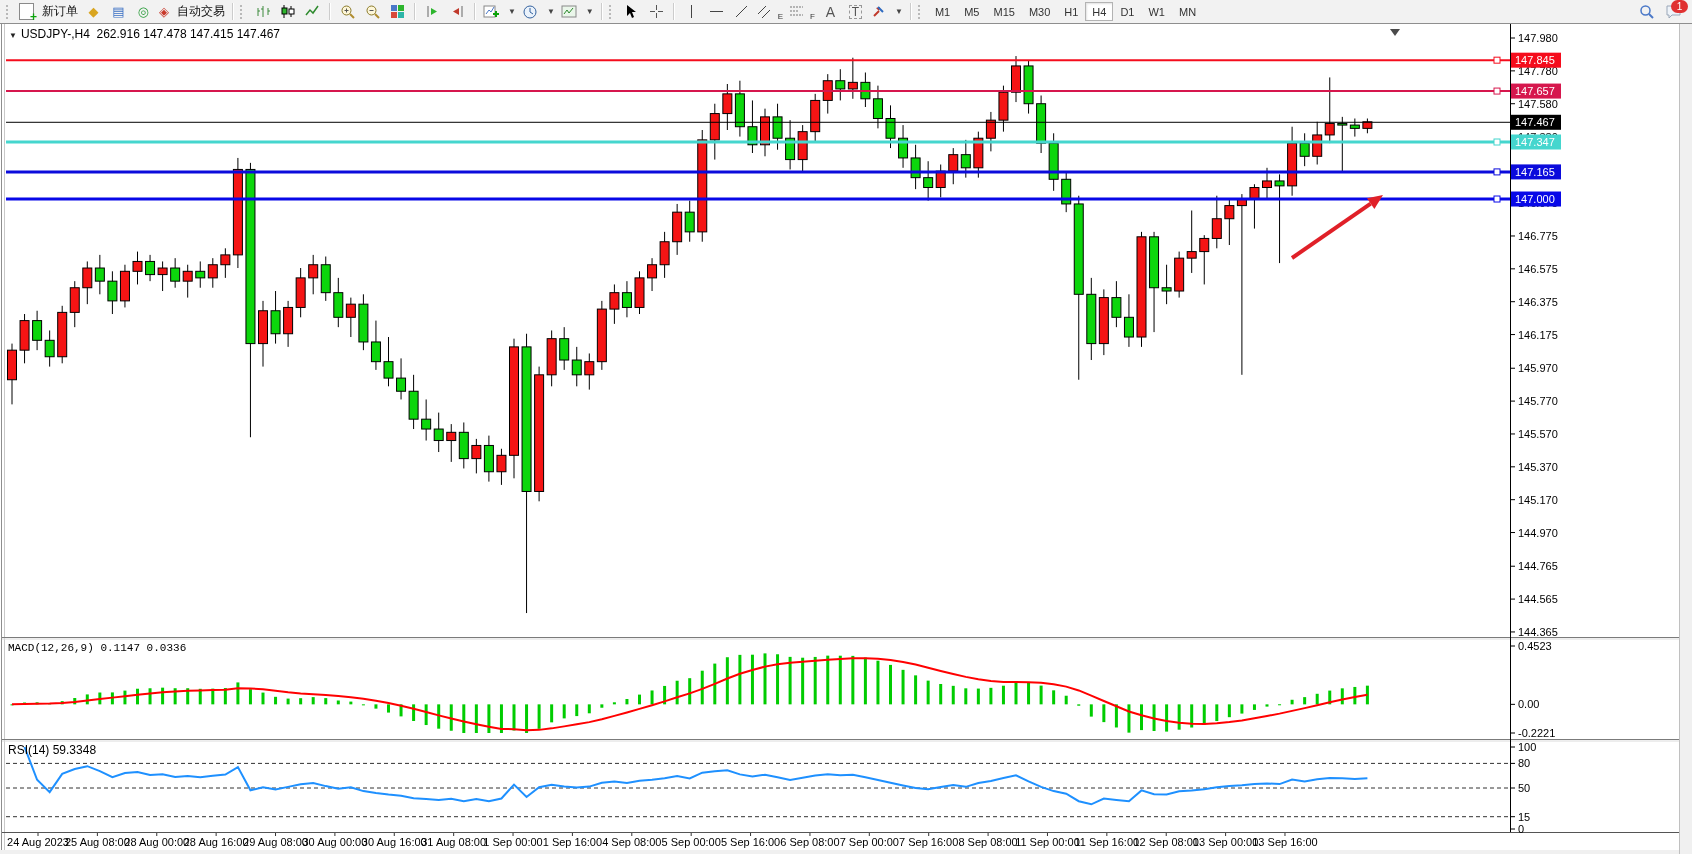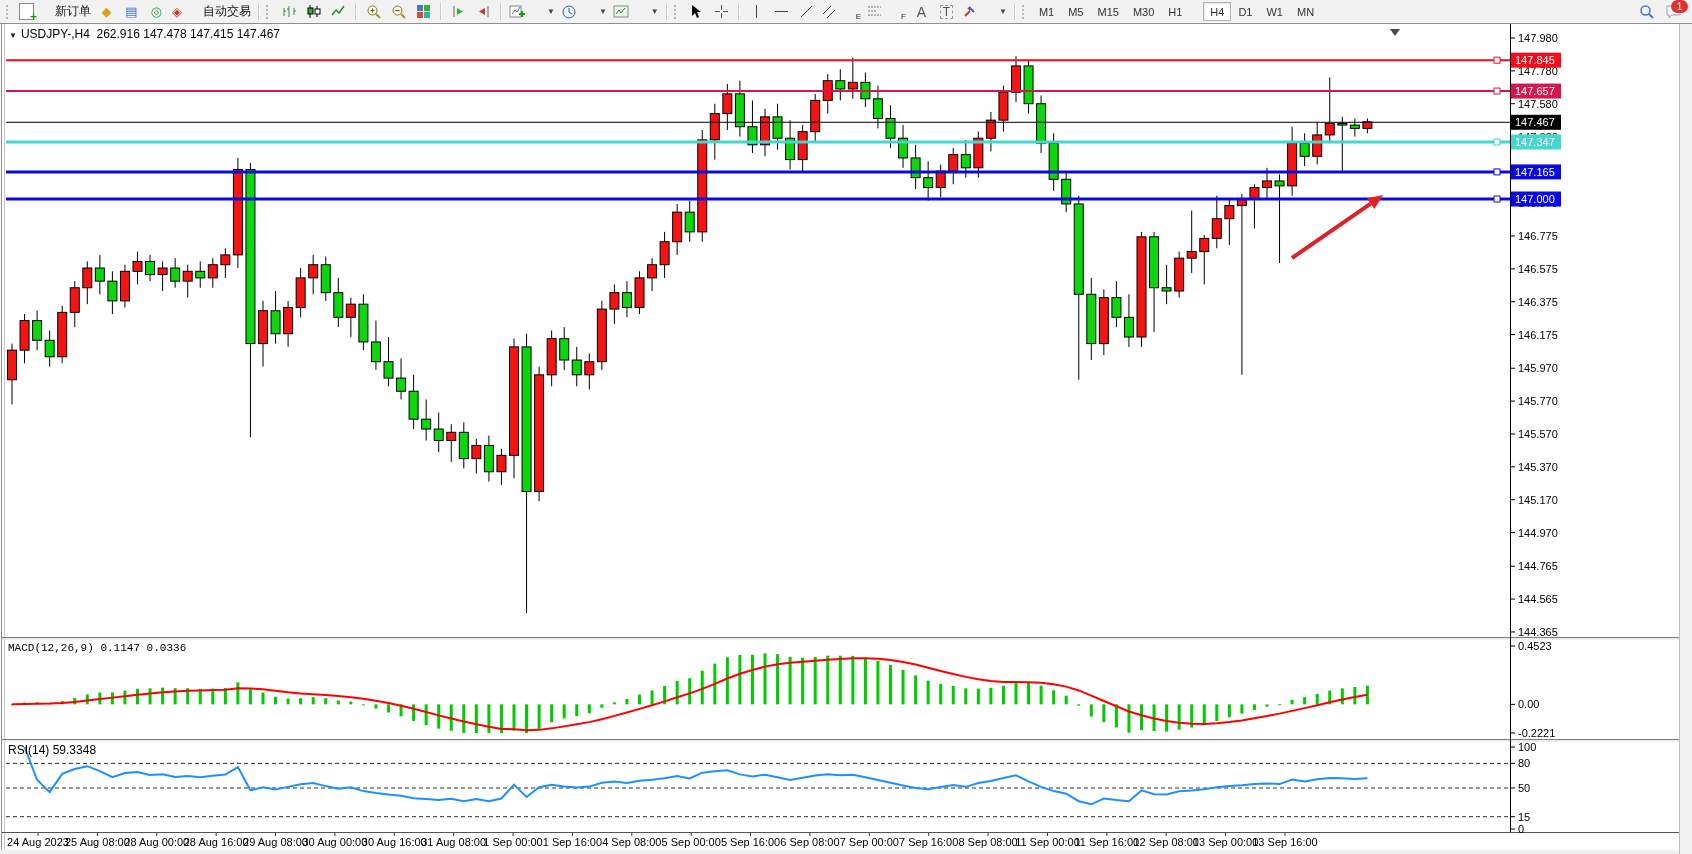--- a/index.html
+++ b/index.html
@@ -4,28 +4,28 @@
 <style>
   html,body{margin:0;padding:0;}
   body{width:1692px;height:854px;overflow:hidden;background:#fff;
        font-family:"Liberation Sans",sans-serif;position:relative;}
   
   .toolbar{position:absolute;top:0;left:0;width:1692px;height:23px;background:#f2f2f2;
            display:flex;align-items:center;padding:0 4px;box-sizing:border-box;z-index:5;}
   .grip{width:4px;height:14px;border-left:2px dotted #b9b9b9;margin:0 4px 0 2px;}
   .sep{width:1px;height:17px;background:#cccccc;border-right:1px solid #ffffff;margin:0 4px;}
   .tbtn{height:19px;min-width:19px;display:inline-flex;align-items:center;justify-content:center;
-        padding:0 2px;border:1px solid transparent;border-radius:2px;font-size:12px;color:#222;gap:21px;}
+        padding:0 2px;border:1px solid transparent;border-radius:2px;font-size:12px;color:#222;gap:8px;}
   .tbtn svg{display:block;}
   .glyph{font-size:13px;line-height:1;}
   .tlabel{font-size:12px;color:#111;white-space:nowrap;}
   .caret{font-size:8px;color:#444;margin-left:1px;}
   .tool-letter{font-size:8px;color:#333;margin-left:-2px;align-self:flex-end;}
   .tf{font-size:11px;color:#333;padding:0 6px;height:17px;display:inline-flex;align-items:center;border:1px solid transparent;text-align:center;}
-  .tf.active{background:#ffffff;border:1px solid #b3b3b3;box-shadow:inset 1px 1px 2px #e2e2e2;margin-left:14px;}
+  .tf.active{background:#ffffff;border:1px solid #b3b3b3;box-shadow:inset 1px 1px 2px #e2e2e2;}
   .right-zone{margin-left:auto;display:flex;align-items:center;gap:6px;padding-right:6px;}
   .chatwrap{position:relative;display:inline-flex;}
   .notif{position:absolute;top:-4px;right:-6px;background:#e03131;color:#fff;font-size:10px;
          border-radius:8px;min-width:13px;height:13px;display:flex;align-items:center;justify-content:center;padding:0 2px;}
   .docico{width:13px;height:15px;background:#fff;border:1px solid #8a8a8a;position:relative;}
   .docico:after{content:"+";position:absolute;right:-4px;bottom:-5px;color:#0ca30c;font-weight:bold;font-size:12px;}
   
   .overlay{position:absolute;z-index:4;color:#000;white-space:nowrap;}
   #chart-title{top:27px;left:9px;font-size:12px;}
   #chart-title .winmenu{font-size:8px;color:#222;margin-right:4px;}

